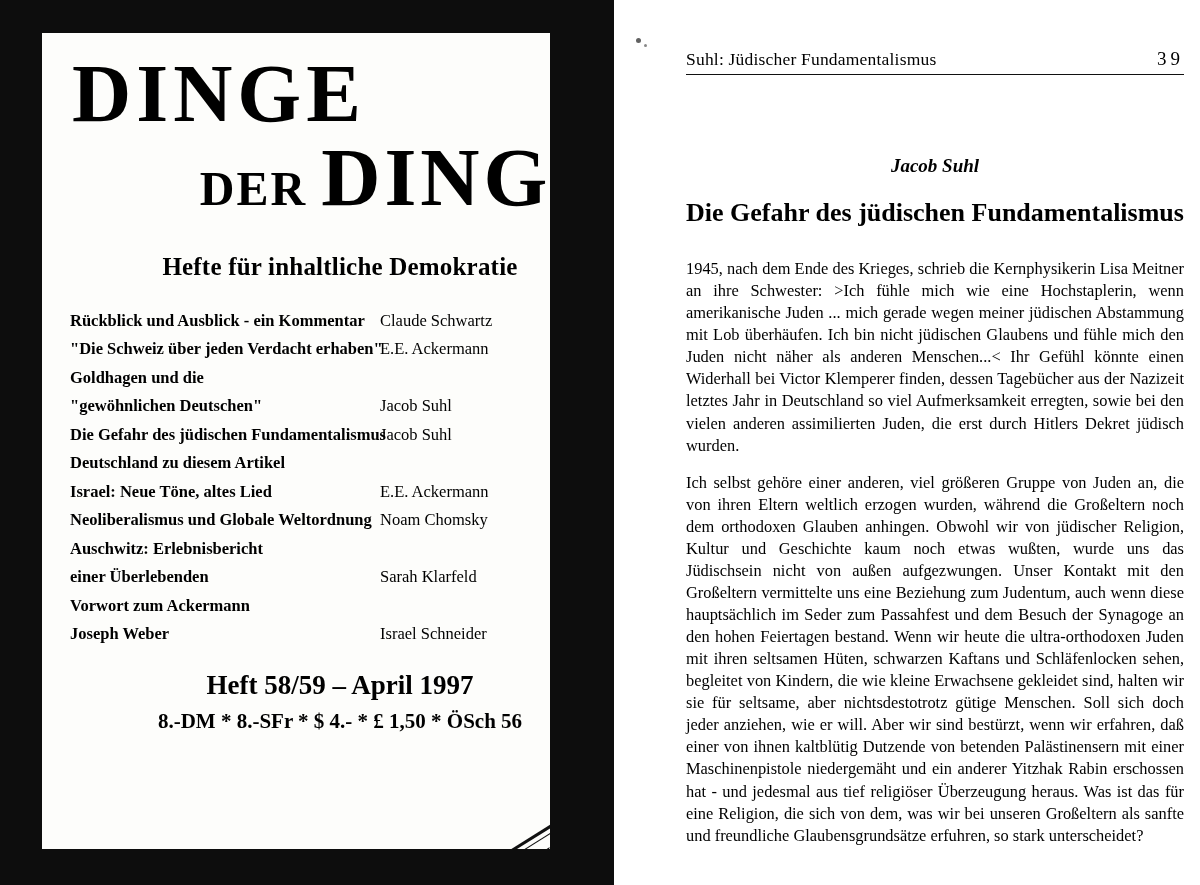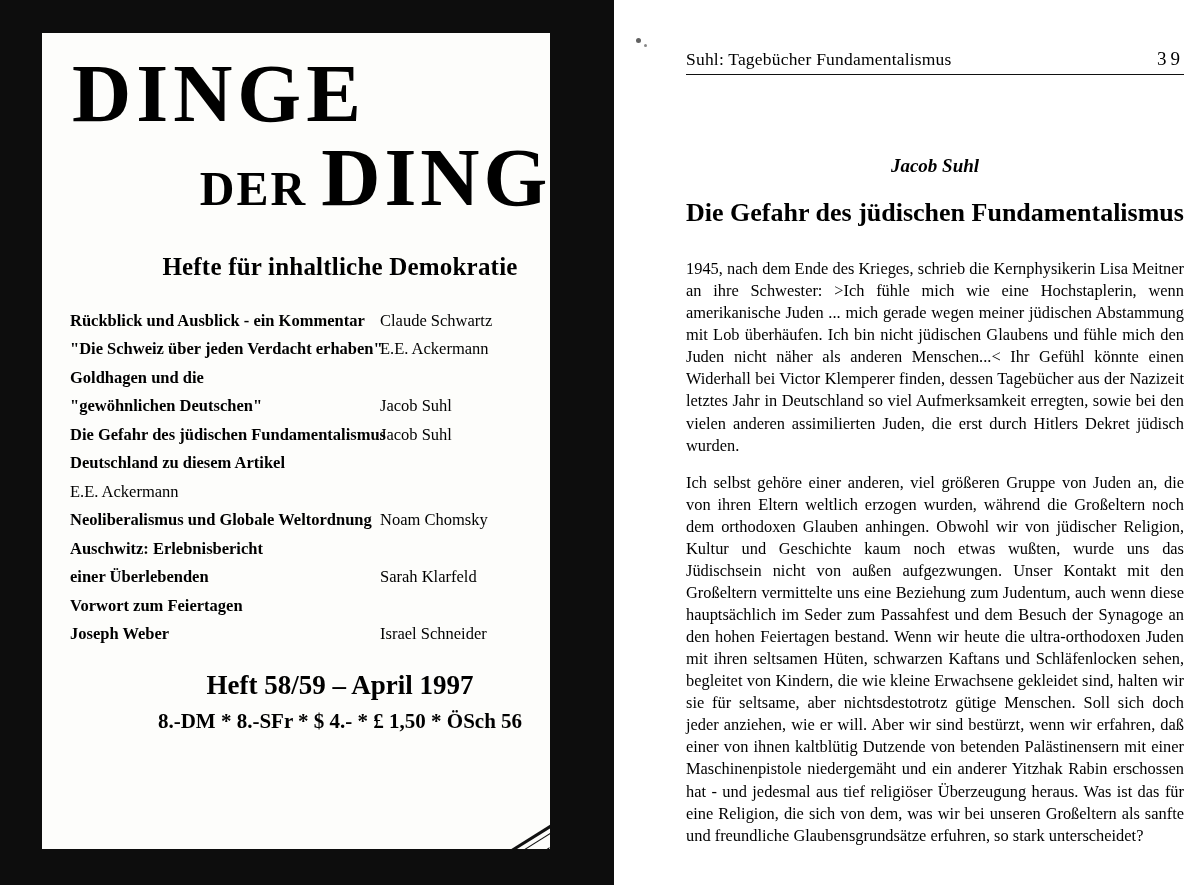--- a/index.html
+++ b/index.html
@@ -274,36 +274,37 @@
           </div>
           <div class="toc-row">
             <span class="toc-title">Die Gefahr des jüdischen Fundamentalismus</span>
             <span class="toc-author">Jacob Suhl</span>
           </div>
           <div class="toc-row">
             <span class="toc-title">Deutschland zu diesem Artikel</span>
             <span class="toc-author"></span>
           </div>
           <div class="toc-row">
+            <span class="toc-title">Israel: Neue Töne, altes Lied</span>
             <span class="toc-author">E.E. Ackermann</span>
           </div>
           <div class="toc-row">
             <span class="toc-title">Neoliberalismus und Globale Weltordnung</span>
             <span class="toc-author">Noam Chomsky</span>
           </div>
           <div class="toc-row">
             <span class="toc-title">Auschwitz: Erlebnisbericht</span>
             <span class="toc-author"></span>
           </div>
           <div class="toc-row">
             <span class="toc-title">einer Überlebenden</span>
             <span class="toc-author">Sarah Klarfeld</span>
           </div>
           <div class="toc-row">
-            <span class="toc-title">Vorwort zum Feiertagen</span>
+            <span class="toc-title">Vorwort zum Ackermann</span>
             <span class="toc-author"></span>
           </div>
           <div class="toc-row">
             <span class="toc-title">Joseph Weber</span>
             <span class="toc-author">Israel Schneider</span>
           </div>
         </div>
 
         <div class="issue-line">Heft 58/59 – April 1997</div>
         <div class="price-line">8.-DM * 8.-SFr * $ 4.- * £ 1,50 * ÖSch 56</div>
@@ -321,21 +322,21 @@
     </div>
   </div>
 
   <div class="gutter-shade"></div>
 
   <div class="right-pane">
     <div class="marginal-dot"></div>
     <div class="marginal-dot2"></div>
     <div class="page-inner">
       <div class="running-head">
-        <span class="rh-title">Suhl: Tagebücher Fundamentalismus</span>
+        <span class="rh-title">Suhl: Jüdischer Fundamentalismus</span>
         <span class="rh-folio">39</span>
       </div>
       <div class="rule"></div>
 
       <div class="byline">Jacob Suhl</div>
       <div class="article-title">Die Gefahr des jüdischen Fundamentalismus</div>
 
       <div class="body-text">
         <p>1945, nach dem Ende des Krieges, schrieb die Kernphysikerin Lisa Meitner an ihre Schwester: &gt;Ich fühle mich wie eine Hochstaplerin, wenn amerikanische Juden ... mich gerade wegen meiner jüdischen Abstammung mit Lob überhäufen. Ich bin nicht jüdischen Glaubens und fühle mich den Juden nicht näher als anderen Menschen...&lt; Ihr Gefühl könnte einen Widerhall bei Victor Klemperer finden, dessen Tagebücher aus der Nazizeit letztes Jahr in Deutschland so viel Aufmerksamkeit erregten, sowie bei den vielen anderen assimilierten Juden, die erst durch Hitlers Dekret jüdisch wurden.</p>
         <p>Ich selbst gehöre einer anderen, viel größeren Gruppe von Juden an, die von ihren Eltern weltlich erzogen wurden, während die Großeltern noch dem orthodoxen Glauben anhingen. Obwohl wir von jüdischer Religion, Kultur und Geschichte kaum noch etwas wußten, wurde uns das Jüdischsein nicht von außen aufgezwungen. Unser Kontakt mit den Großeltern vermittelte uns eine Beziehung zum Judentum, auch wenn diese hauptsächlich im Seder zum Passahfest und dem Besuch der Synagoge an den hohen Feiertagen bestand. Wenn wir heute die ultra-orthodoxen Juden mit ihren seltsamen Hüten, schwarzen Kaftans und Schläfenlocken sehen, begleitet von Kindern, die wie kleine Erwachsene gekleidet sind, halten wir sie für seltsame, aber nichtsdestotrotz gütige Menschen. Soll sich doch jeder anziehen, wie er will. Aber wir sind bestürzt, wenn wir erfahren, daß einer von ihnen kaltblütig Dutzende von betenden Palästinensern mit einer Maschinenpistole niedergemäht und ein anderer Yitzhak Rabin erschossen hat - und jedesmal aus tief religiöser Überzeugung heraus. Was ist das für eine Religion, die sich von dem, was wir bei unseren Großeltern als sanfte und freundliche Glaubensgrundsätze erfuhren, so stark unterscheidet?</p>

